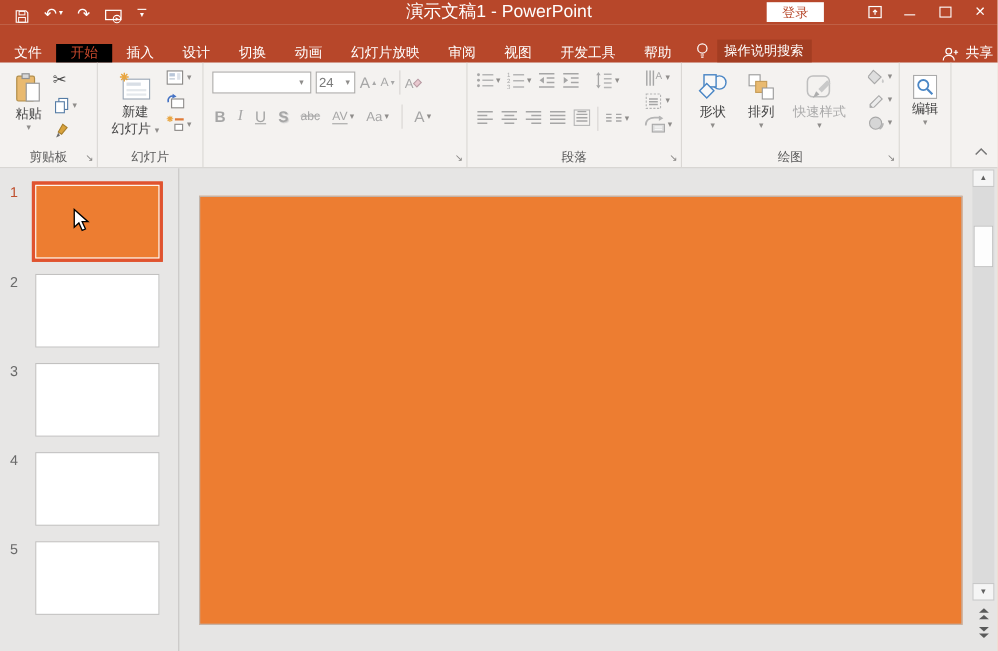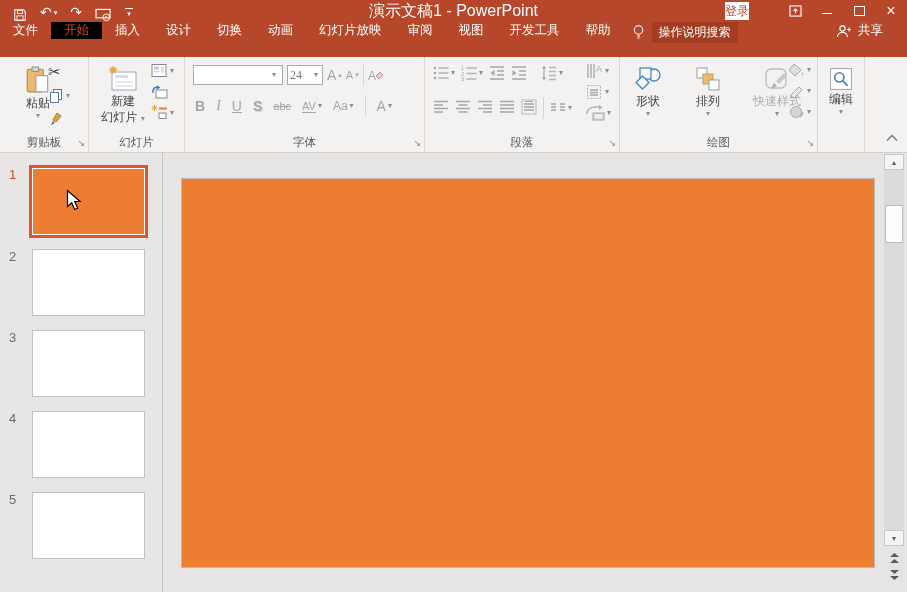--- a/index.html
+++ b/index.html
@@ -7,62 +7,62 @@
   .app{position:relative;width:907px;height:592px;background:#E6E5E4}
 
   
   .titlebar{position:absolute;top:0;left:0;right:0;height:22px;background:#B7472A;color:#fff;display:flex;align-items:center}
   .qat{display:flex;align-items:center;gap:13px;padding-left:13px;height:22px;z-index:2}
   .qbtn{display:flex;align-items:flex-end;height:22px;color:#fff;font-size:14px;line-height:20px}
   .qbtn svg{display:block}
   .qcar{font-size:7px;margin-left:2px;line-height:18px}
   .win-title{position:absolute;left:0;right:0;top:0;height:22px;line-height:22px;text-align:center;font-size:16px;color:#fff;pointer-events:none}
   .tb-right{margin-left:auto;display:flex;align-items:center;height:22px;z-index:2}
-  .login-btn{background:#fff;color:#B7472A;font-size:12px;line-height:16px;padding:1px 0;margin-right:30px}
+  .login-btn{background:#fff;color:#B7472A;font-size:12px;line-height:16px;padding:1px 14px;margin-right:30px}
   .winbtn{width:32px;height:22px;display:flex;align-items:center;justify-content:center;color:#fff;font-size:13px}
   .maxbox{width:9px;height:8px;border:1px solid #fff}
   .minbar{width:10px;height:1px;background:#fff;margin-top:4px}
 
   
-  .tabrow{position:absolute;top:22px;left:0;right:0;height:35px;background:#B7472A;display:flex;align-items:flex-start;color:#fff;font-size:12.5px}
+  .tabrow{position:absolute;top:22px;left:0;right:0;height:35px;background:#B7472A;display:flex;align-items:flex-end;color:#fff;font-size:12.5px}
   .tab{padding:0 13px;display:flex;align-items:center;white-space:nowrap}
   .tab.active{background:#000000;color:#C8492C}
   .tellme{display:flex;align-items:center;margin-left:8px;gap:7px}
   .tellme-box{background:#A33D22;color:#fff;font-size:12px;padding:2px 7px;white-space:nowrap}
-  .share{margin-left:auto;display:flex;align-items:center;gap:6px;padding-right:24px;font-size:12.5px}
+  .share{margin-left:auto;display:flex;align-items:center;gap:6px;padding-right:4px;font-size:12.5px}
 
   
   .ribbon{position:absolute;top:57px;left:0;right:0;height:95px;background:#F4F2F0;border-bottom:1px solid #D2CFCC;color:#444;font-size:12px}
   .group{position:absolute;top:0;height:95px;border-right:1px solid #DAD7D4;box-sizing:border-box}
   .glabel{position:absolute;bottom:2px;left:0;right:0;text-align:center;font-size:11.5px;color:#5a5a5a;pointer-events:none}
   .dlg{position:absolute;right:3px;bottom:4px;font-size:9px;color:#8a8886;line-height:1}
   .car{font-size:8px;color:#8f8d8b;line-height:1}
   .bigbtn{display:flex;flex-direction:column;align-items:center;gap:2px;padding-top:5px;line-height:14px}
   .smbtn{display:flex;align-items:center;gap:2px}
   .g-clip{left:0;width:89px}
-  .paste{position:absolute;left:18px;top:4px;width:40px;text-align:left}
+  .paste{position:absolute;left:6px;top:4px;width:40px;text-align:left}
   .clipcol{position:absolute;left:48px;top:6px;width:38px;display:flex;flex-direction:column;gap:7px;align-items:flex-start}
   .g-slides{left:89px;width:96px}
   .newslide{position:absolute;left:8px;top:4px;width:52px;text-align:center}
   .slidecol{position:absolute;left:62px;top:6px;display:flex;flex-direction:column;gap:6px}
   .g-font{left:185px;width:240px}
   .frow1{position:absolute;left:8px;top:7px;display:flex;align-items:center;gap:4px}
   .combo{display:flex;align-items:center;background:#fff;border:1px solid #ACAAA8;height:20px;box-sizing:border-box}
-  .combo input{border:0;outline:0;background:transparent;font-size:12px;color:#7a7a7a;padding:0 2px;font-family:Liberation Serif, serif}
+  .combo input{border:0;outline:0;background:transparent;font-size:12px;color:#7a7a7a;padding:0 2px;font-family:Liberation Sans, sans-serif}
   .fname{width:90px}.fname input{width:74px}
   .fsize{width:36px}.fsize input{width:22px}
   .frow2{position:absolute;left:10px;top:38px;display:flex;align-items:center;gap:11px;color:#A6A6A6;font-size:14px}
   .dis{color:#A6A6A6}
   .vdiv{width:1px;height:22px;background:#D8D5D2}
   .g-para{left:425px;width:195px}
   .prow1{position:absolute;left:8px;top:8px;display:flex;align-items:center;gap:6px}
   .prow2{position:absolute;left:8px;top:40px;display:flex;align-items:center;gap:6px}
   .pcol{position:absolute;right:8px;top:6px;display:flex;flex-direction:column;gap:5px;align-items:flex-start}
   .g-draw{left:620px;width:198px;display:flex}
-  .drawbig{display:flex;gap:16px;padding:4px 0 12px 6px}
+  .drawbig{display:flex;gap:0;padding:4px 0 12px 6px}
   .drawcol{position:absolute;right:6px;top:6px;display:flex;flex-direction:column;gap:7px}
   .qs-label{color:#ABABAB}
   .g-edit{left:818px;width:47px}
   .editbtn{position:absolute;left:6px;top:6px;width:34px;}
   .collapse{position:absolute;right:9px;bottom:7px}
 
   
   .content{position:absolute;top:153px;left:0;right:0;bottom:0}
   .panel{position:absolute;left:0;top:0;bottom:0;width:163px;background:#E7E6E5;border-right:1px solid #C6C5C4;box-sizing:border-box}
   .thumb{position:absolute;left:32px;width:113px;height:67px;background:#fff;border:1px solid #C2C1C0;box-sizing:border-box}
@@ -280,21 +280,20 @@
         <span class="smbtn">
             <span style="font-size:12px">Aa</span>
             <span class="car">▾</span>
           </span>
         <span class="vdiv"></span>
         <span class="smbtn">
             <span style="font-size:14px">A</span>
             <span class="car">▾</span>
           </span>
       </div>
-      <div class="glabel">字体</div>
       <span class="dlg">↘</span>
     </div>
 
     <div class="group g-para">
       <div class="prow1">
         <span class="smbtn">
           <svg width="16" height="16" viewBox="0 0 16 16">
               <g fill="#A6A6A6">
                 <circle cx="2" cy="3" r="1.3"></circle>
                 <circle cx="2" cy="8" r="1.3"></circle>

